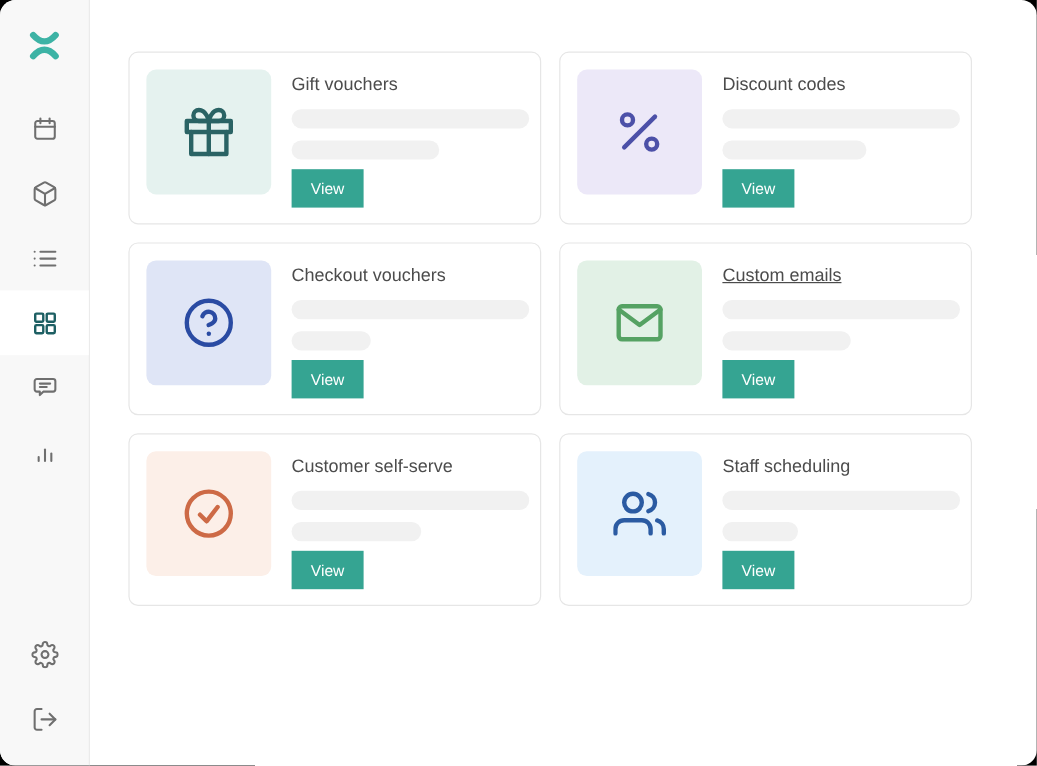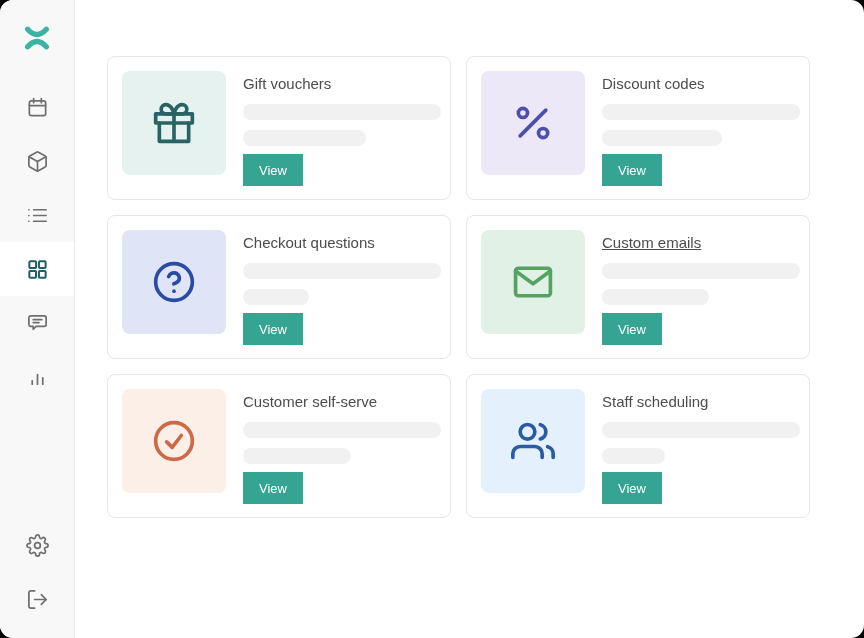--- a/index.html
+++ b/index.html
@@ -28,21 +28,21 @@
   .nav-spacer { flex:1; }
   .sidebar-bottom { margin-bottom:12px; }
   .nav-item svg { display:block; }
 
   
   .main { margin-left:75px; padding:28px 0 0 32px; }
   .page-title { margin:0; font-size:21px; font-weight:700; letter-spacing:.1px; }
   .section-label { margin-top:22px; font-size:15px; font-weight:700; }
 
   .cards-grid {
-    margin-top:28px; display:grid;
+    margin-top:15px; display:grid;
     grid-template-columns:344px 344px; column-gap:15px; row-gap:15px;
   }
   .card {
     box-sizing:border-box; height:144px; background:#fff;
     border:1px solid #e6e6e6; border-radius:8px;
     padding:14px; display:flex; align-items:flex-start;
   }
   .tile {
     width:104px; height:104px; border-radius:8px; flex:0 0 auto;
     display:flex; align-items:center; justify-content:center;
@@ -207,21 +207,21 @@
         <div class="tile" style="background: rgb(223, 229, 246);">
           <span>
             <svg width="44" height="44" viewBox="0 0 24 24" fill="none" stroke="currentColor" stroke-width="2" stroke-linecap="round" stroke-linejoin="round" style="color: rgb(42, 75, 163);">
               <circle cx="12" cy="12" r="10"></circle>
               <path d="M9.09 9a3 3 0 0 1 5.83 1c0 2-3 3-3 3"></path>
               <line x1="12" y1="17" x2="12.01" y2="17"></line>
             </svg>
           </span>
         </div>
         <div class="card-body">
-          <div class="card-title" style="color: rgb(76, 76, 76);">Checkout questions</div>
+          <div class="card-title" style="color: rgb(76, 76, 76);">Checkout vouchers</div>
           <div class="skel bar-1" style="width: 198px;"></div>
           <div class="skel bar-2" style="width: 66px;"></div>
           <button class="view-btn" style="background: rgb(53, 164, 146);">View</button>
         </div>
       </div>
 
       <div class="card">
         <div class="tile" style="background: rgb(226, 241, 230);">
           <span>
             <svg width="44" height="44" viewBox="0 0 24 24" fill="none" stroke="currentColor" stroke-width="2" stroke-linecap="round" stroke-linejoin="round" style="color: rgb(85, 162, 99);">

